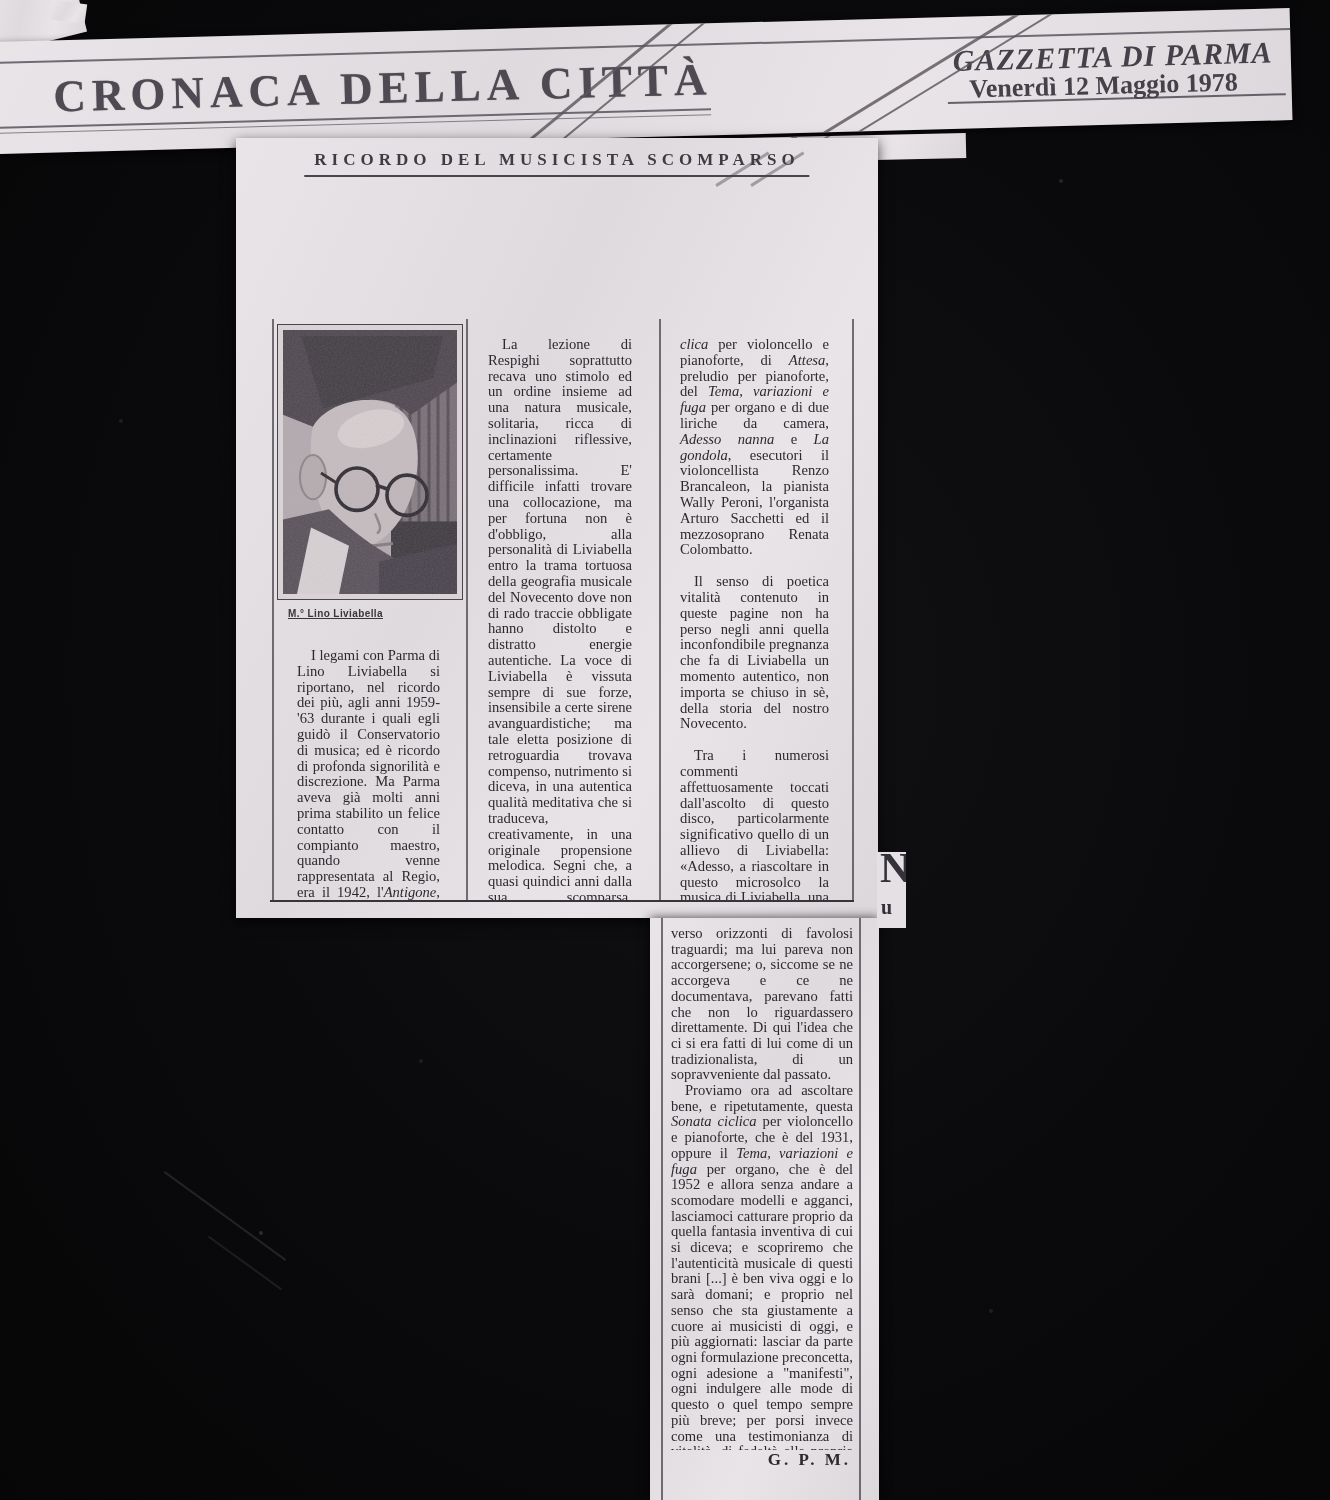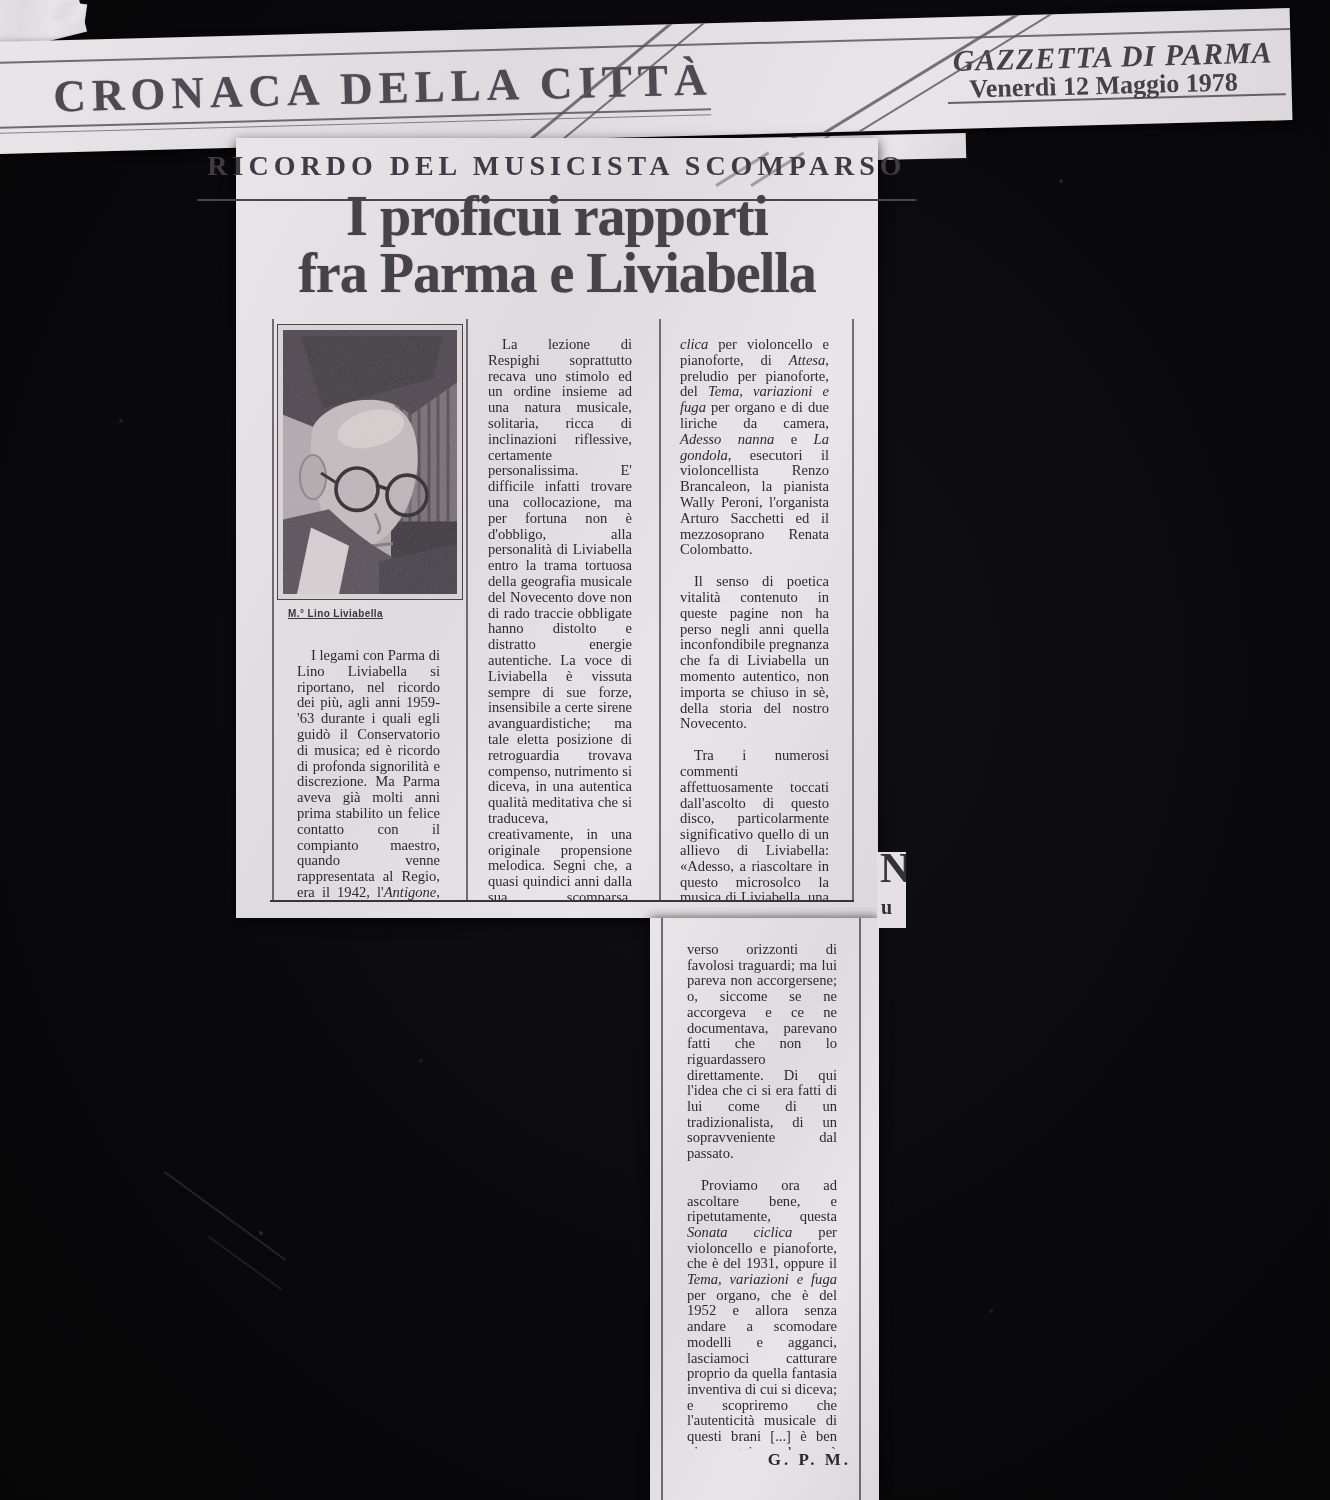--- a/index.html
+++ b/index.html
@@ -34,22 +34,22 @@
   .wedge{position:absolute;left:698px;top:136px;width:268px;height:25px;transform:rotate(-1.3deg);overflow:hidden;}
   .wedge .fold{background:rgba(95,89,96,.7);}
   .wedge .w1{left:70px;top:-30px;height:90px;transform:rotate(60deg);}
   .wedge .w2{left:104px;top:-30px;height:90px;transform:rotate(60deg);width:2.2px;}
   
   .clipping{position:absolute;left:236px;top:138px;width:642px;height:780px;
     box-shadow:0 4px 12px rgba(0,0,0,.7);}
   .kick-fold1,.kick-fold2{position:absolute;width:2.5px;height:62px;background:rgba(95,89,96,.5);}
   .kick-fold1{left:505px;top:0;transform:rotate(58deg);}
   .kick-fold2{left:540px;top:0;transform:rotate(58deg);}
-  .kicker{position:absolute;top:12px;left:50%;transform:translateX(-50%);font-size:28px;
-    font-weight:bold;letter-spacing:5px;color:#3f3b44;padding:0 10px 17px;white-space:nowrap;
+  .kicker{position:absolute;top:12px;left:50%;transform:translateX(-50%);font-size:17px;
+    font-weight:bold;letter-spacing:5px;color:#3f3b44;padding:0 10px 5px;white-space:nowrap;
     border-bottom:2px solid #49444f;}
   .headline{position:absolute;top:50px;left:0;right:0;text-align:center;font-weight:bold;
     font-size:56px;line-height:57px;color:#45424a;letter-spacing:-1px;
     text-shadow:0 0 1px rgba(55,50,60,.55);}
   .v-rule{position:absolute;top:181px;height:582px;width:1.6px;background:rgba(62,57,66,.7);}
   .vr1{left:36px;} .vr2{left:230px;} .vr3{left:423px;} .vr4{left:616px;}
   .bottom-rule{position:absolute;left:34px;width:584px;top:762px;height:2.4px;background:#38343c;}
   .photo-frame{position:absolute;left:41px;top:186px;width:186px;height:276px;
     border:1.5px solid #49444e;background:#d9d3d6;padding:5px;box-sizing:border-box;}
   .photo-frame svg{display:block;width:100%;height:100%;}
@@ -64,21 +64,21 @@
   .col2{left:236px;top:183px;width:176px;height:579px;}
   .col3{left:428px;top:183px;width:181px;height:579px;}
   em{font-style:italic;}
   
   .strip{position:absolute;left:650px;top:918px;width:229px;height:582px;
     box-shadow:0 0 10px rgba(0,0,0,.7);}
   .strip .sv1{position:absolute;left:11px;top:0;bottom:0;width:1.6px;background:rgba(62,57,66,.7);}
   .strip .sv2{position:absolute;left:209px;top:0;bottom:0;width:1.6px;background:rgba(62,57,66,.7);}
   .striptext{position:absolute;left:21px;top:8px;width:182px;height:524px;font-size:14.6px;
     line-height:15.7px;text-align:justify;overflow:hidden;color:#2d2930;}
-  .striptext p{margin:16px;}
+  .striptext p{margin:0;}
   .striptext p.ind{text-indent:14px;}
   .signature{position:absolute;right:28px;top:532px;font-weight:bold;font-size:17px;
     letter-spacing:3px;color:#2d2930;}
   
   .fragment{position:absolute;left:877px;top:852px;width:29px;height:76px;overflow:hidden;
     background:#e5e0e3;}
   .fragment .f-top{position:absolute;left:3px;top:-8px;font-size:42px;font-weight:bold;color:#35313a;}
   .fragment .f-bot{position:absolute;left:4px;top:44px;font-size:20px;font-weight:bold;color:#35313a;}
   
   .specks{position:absolute;left:0;top:0;width:2px;height:2px;border-radius:50%;
@@ -121,24 +121,20 @@
     <div class="fold w1"></div>
     <div class="fold w2"></div>
   </div>
 
   <div class="clipping paper">
     <div class="kick-fold1"></div>
     <div class="kick-fold2"></div>
 
     <div class="kicker">RICORDO DEL MUSICISTA SCOMPARSO</div>
 
-    <div class="headline">
-      <div>I proficui rapporti</div>
-      <div>fra Parma e Liviabella</div>
-    </div>
 
     <div class="v-rule vr1"></div>
     <div class="v-rule vr2"></div>
     <div class="v-rule vr3"></div>
     <div class="v-rule vr4"></div>
 
     <div class="photo-frame">
       <svg viewBox="0 0 174 262" preserveAspectRatio="none">
         <defs>
           <filter id="grain">

